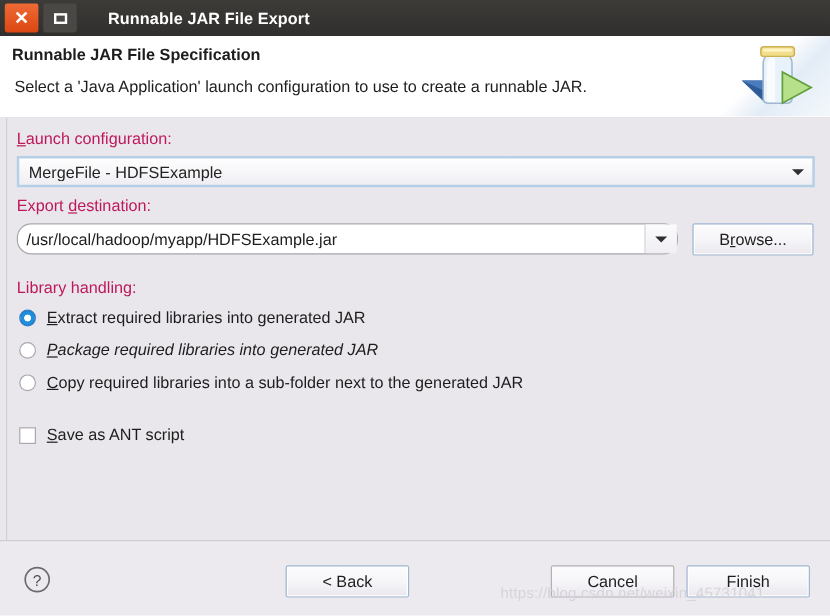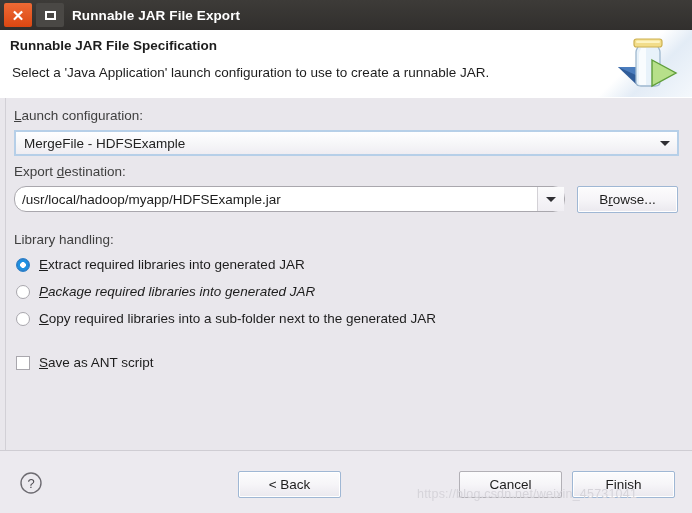--- a/index.html
+++ b/index.html
@@ -54,21 +54,21 @@
   .tb-max .sq {
     width: 11px;
     height: 9px;
     border: 2px solid #ffffff;
     box-sizing: border-box;
   }
   .tb-title {
     color: #ffffff;
     font-size: 13.5px;
     font-weight: bold;
-    margin-left: 8px;
+    margin-left: 26px;
     letter-spacing: 0.1px;
     white-space: nowrap;
   }
 
   
   .header {
     position: absolute;
     top: 30px; left: 0;
     width: 692px;
     height: 68px;
@@ -117,21 +117,21 @@
     position: absolute;
     left: 0; top: 0;
     width: 5px; height: 352px;
     background: #e9e7ec;
     border-right: 1px solid #d2d0d6;
   }
 
   .field-label {
     position: absolute;
     font-size: 13.5px;
-    color: #404040;
+    color: #be185d;
     white-space: nowrap;
   }
   .mn { text-decoration: underline; }
 
   
   .combo {
     position: absolute;
     box-sizing: border-box;
     height: 26px;
     background: linear-gradient(to bottom, #fdfdfe 0%, #f4f4f6 50%, #eceaef 100%);

